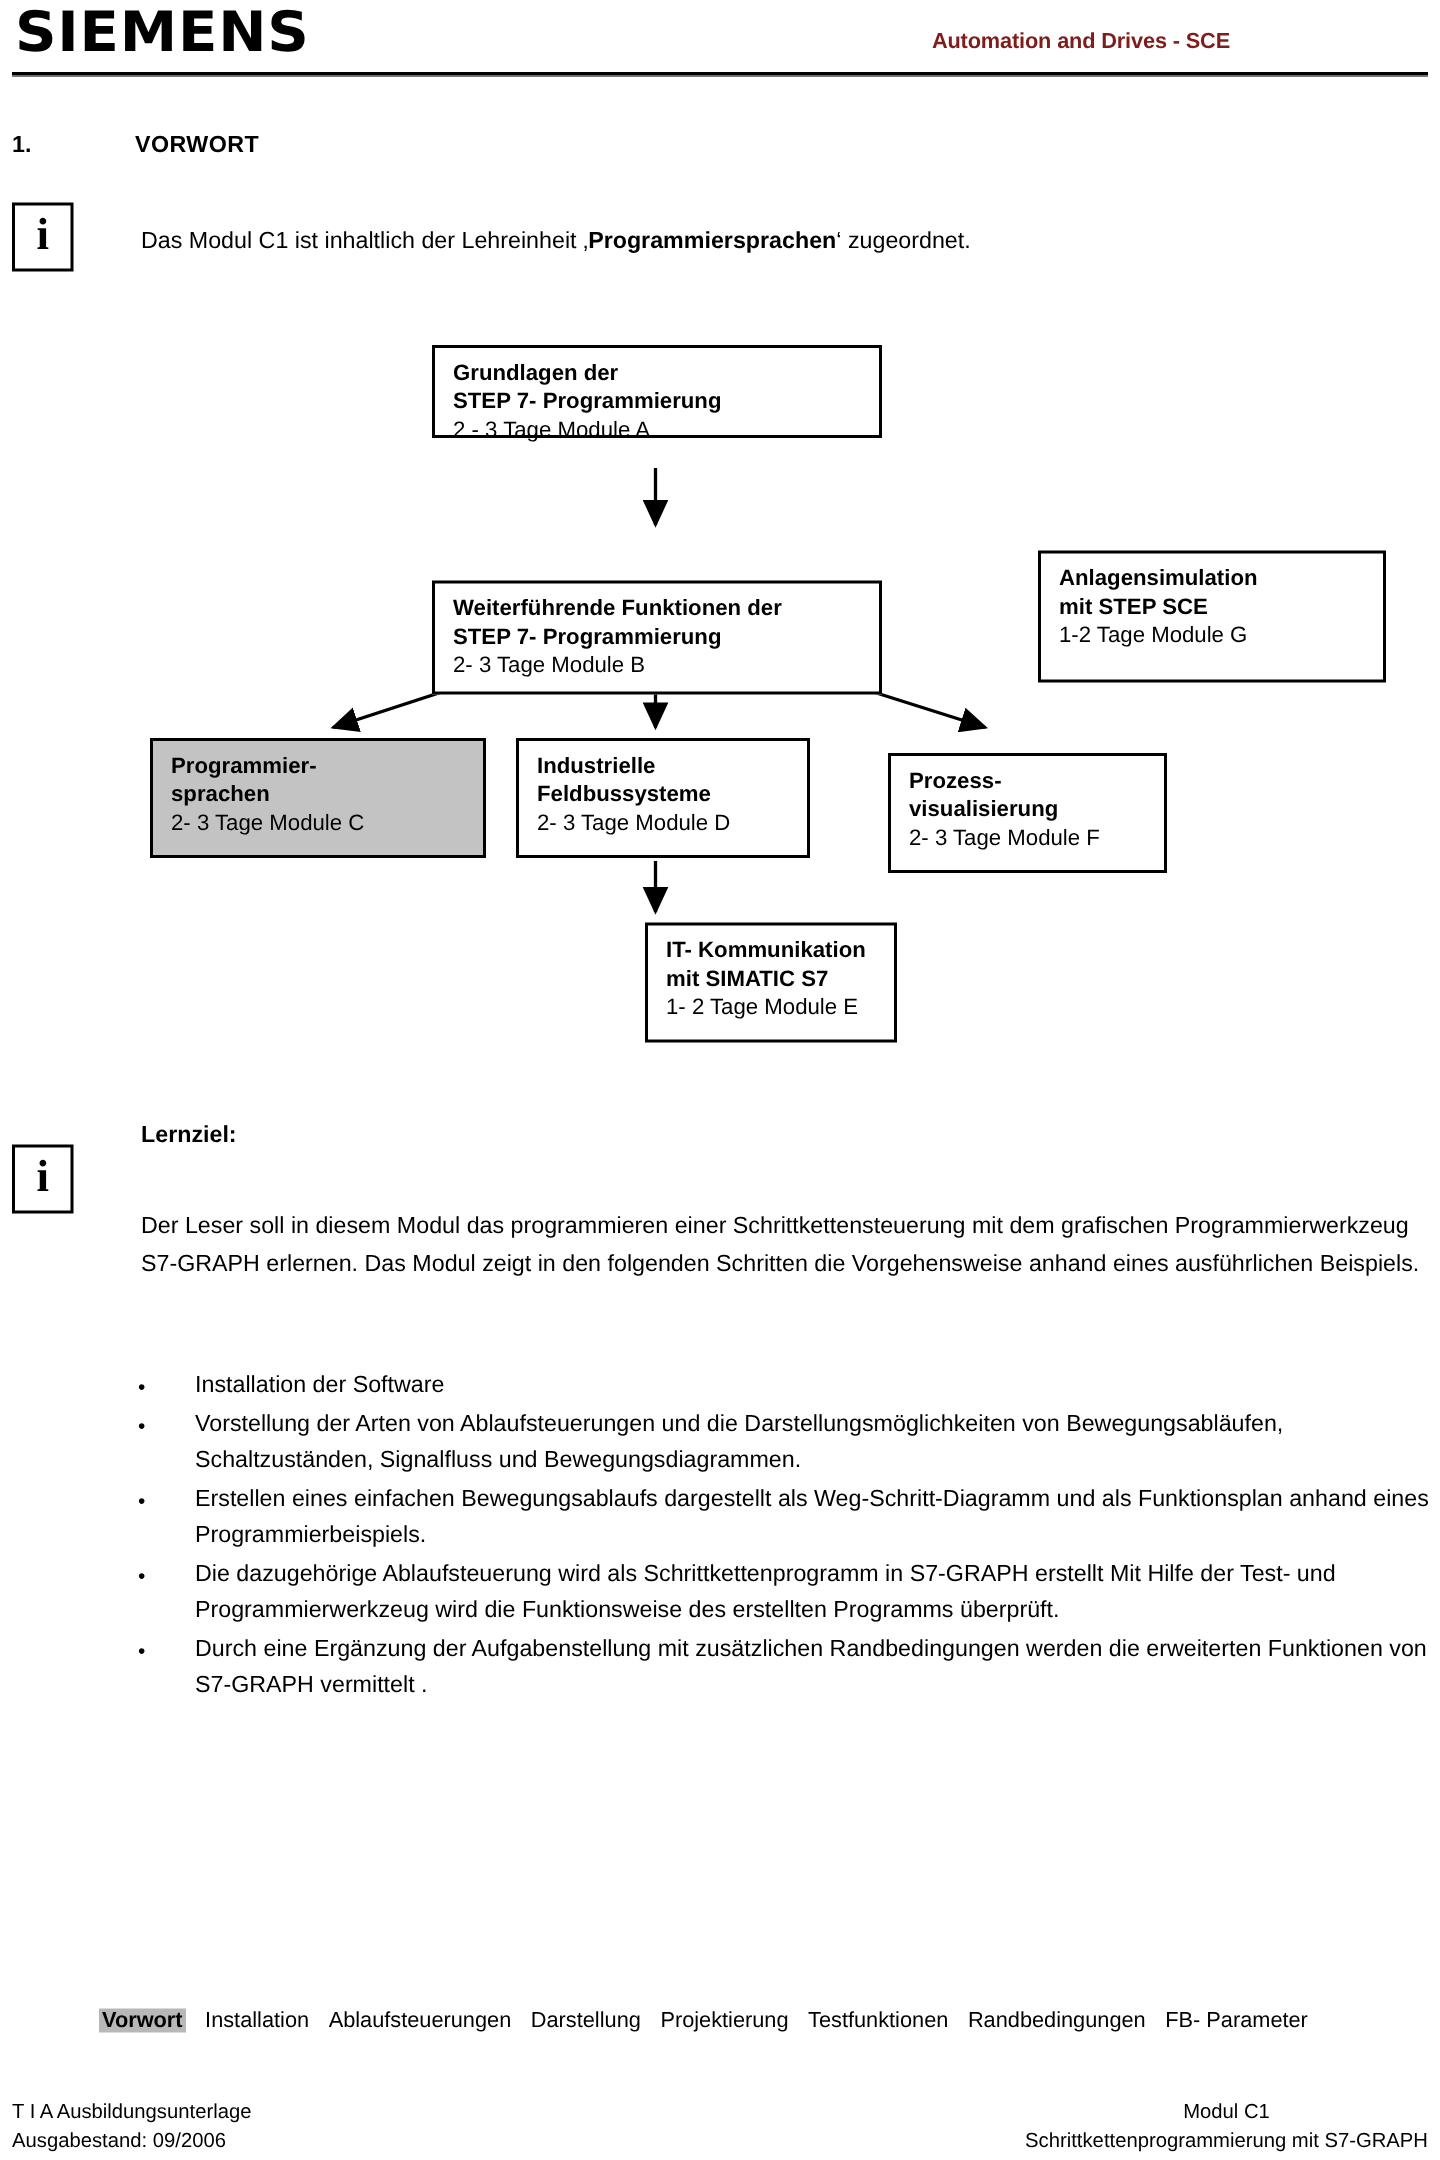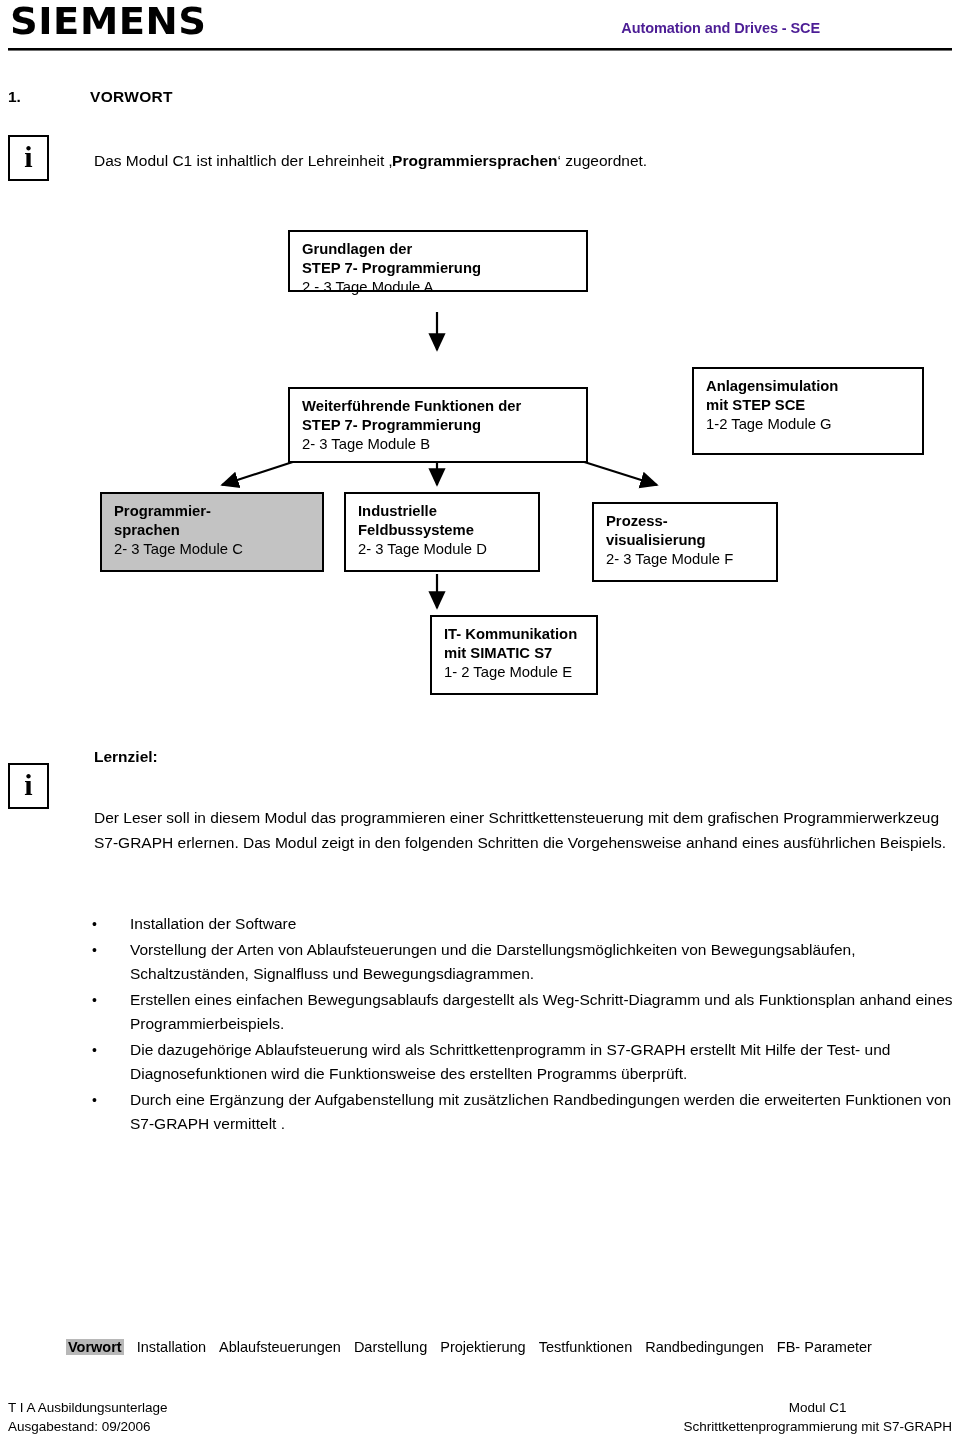--- a/index.html
+++ b/index.html
@@ -25,21 +25,21 @@
     letter-spacing: 0.5px;
     transform: scaleX(1.04);
     transform-origin: left top;
     line-height: 40px;
   }
   #header-right {
     position: absolute; right: 12px; top: 20px;
     font-family: "Liberation Sans", sans-serif;
     font-weight: bold;
     font-size: 14.5px;
-    color: #4c1d95;
+    color: #7f1d1d;
     letter-spacing: -0.1px;
   }
   #header-rule {
     position: absolute; left: 8px; top: 48px; width: 944px; height: 3px;
     background: #000000;
     border-bottom: 1px solid #6f6f6f;
   }
 
   
   #chapter-number {
@@ -258,21 +258,21 @@
   <div class="bullet-row">
     <span class="dot">•</span>
     <span>Vorstellung der Arten von Ablaufsteuerungen und die Darstellungsmöglichkeiten von Bewegungsabläufen, Schaltzuständen, Signalfluss und Bewegungsdiagrammen.</span>
   </div>
   <div class="bullet-row">
     <span class="dot">•</span>
     <span>Erstellen eines einfachen Bewegungsablaufs dargestellt als Weg-Schritt-Diagramm und als Funktionsplan anhand eines Programmierbeispiels.</span>
   </div>
   <div class="bullet-row">
     <span class="dot">•</span>
-    <span>Die dazugehörige Ablaufsteuerung wird als Schrittkettenprogramm in S7-GRAPH erstellt Mit Hilfe der Test- und Diagnosefunktionen wird die Funktionsweise des erstellten Programms überprüft.</span>
+    <span>Die dazugehörige Ablaufsteuerung wird als Schrittkettenprogramm in S7-GRAPH erstellt Mit Hilfe der Test- und Programmierwerkzeug wird die Funktionsweise des erstellten Programms überprüft.</span>
   </div>
   <div class="bullet-row">
     <span class="dot">•</span>
     <span>Durch eine Ergänzung der Aufgabenstellung mit zusätzlichen Randbedingungen werden die erweiterten Funktionen von S7-GRAPH vermittelt .</span>
   </div>
 </div>
 
 <div id="footer-nav-wrap">
   <div id="footer-nav">
     <span class="nav-item active">Vorwort</span>

